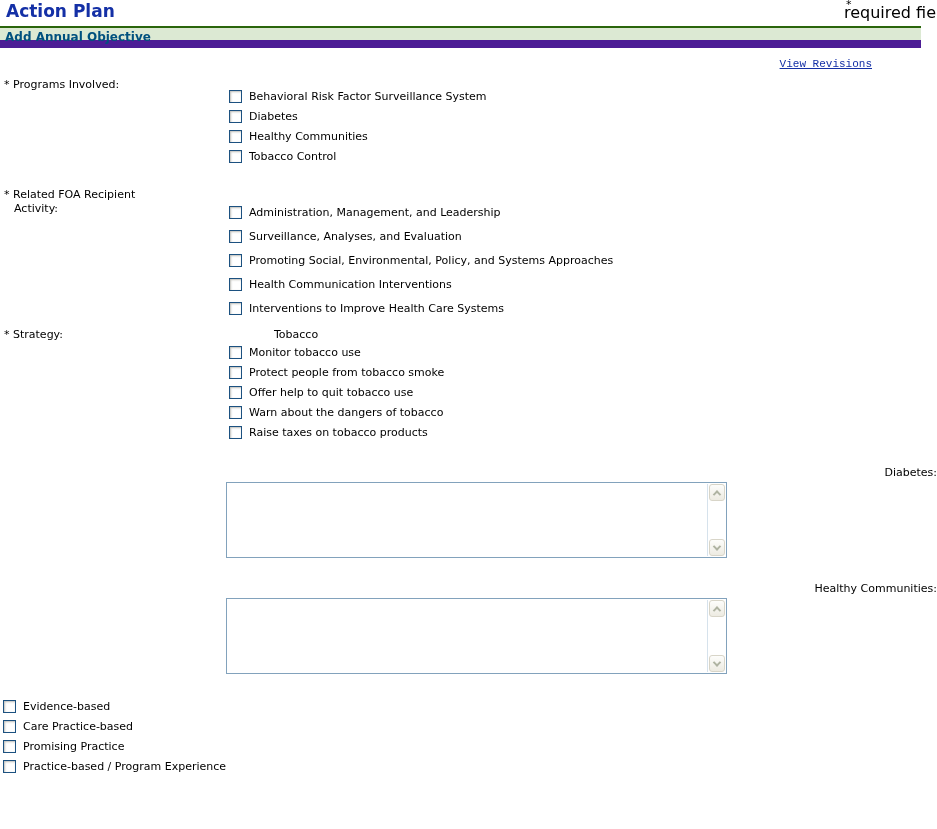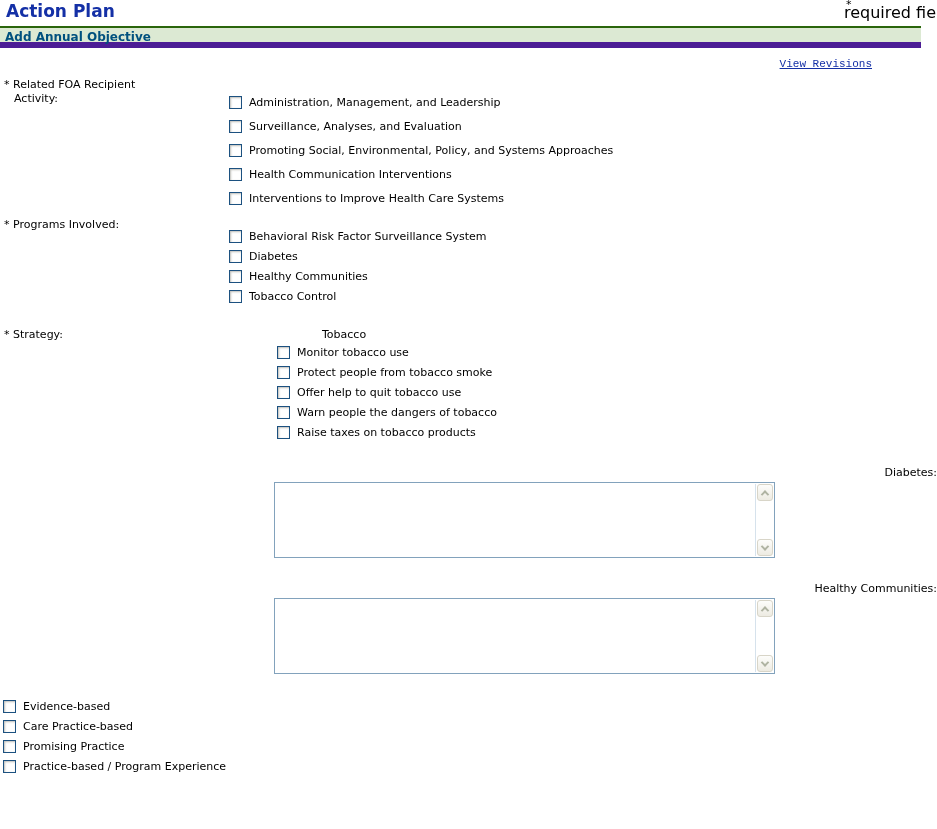--- a/index.html
+++ b/index.html
@@ -26,21 +26,21 @@
     text-align:left; line-height:10px; white-space:nowrap;
   }
   .required-note .star { display:block; font-size:11px; padding-left:2px; height:8px; }
   .required-note .note-text { font-size:16px; }
 
   
   .banner {
     width:921px;
     background:#DCE9D3;
     border-top:2px solid #2A650B;
-    border-bottom:6px solid #4c1d95;
+    border-bottom:8px solid #4c1d95;
     height:22px;
     line-height:18px;
     padding-left:5px;
     font-size:12px; font-weight:bold;
     color:#00517E;
   }
 
   
   .link-row { text-align:right; padding-right:65px; padding-top:9px; height:23px; }
   .link { color:#1430A6; text-decoration:underline; cursor:pointer;font-family:Liberation Mono, monospace; }
@@ -51,21 +51,21 @@
   .row-label {
     width:226px; flex:none;
     padding:0 56px 0 14px;
     text-indent:-10px;
     line-height:14px;
   }
   .row-content { flex:1 1 auto; }
 
   .mb-row1 { margin-bottom:22px; }
   .mb-row2 { margin-bottom:8px; }
-  .mb-row3 { margin-bottom:14px;gap:48px; }
+  .mb-row3 { margin-bottom:14px; }
 
   
   .check-list.pad8 { padding-top:8px; }
   .check-list.pad12 { padding-top:12px; }
   .check-row { display:flex; align-items:center; height:20px; margin-left:3px; }
   .check-list.spaced .check-row { height:24px; }
   .cb {
     width:13px; height:13px; flex:none;
     border:1px solid #1C5180;
     background:#ffffff;
@@ -122,20 +122,48 @@
 <div class="banner">
   <span>Add Annual Objective</span>
 </div>
 
 <div class="link-row">
   <a class="link">View Revisions</a>
 </div>
 
 <div class="form">
 
+  <div class="form-row mb-row1">
+    <div class="row-label">* Programs Involved:</div>
+    <div class="row-content">
+      <div class="check-list pad8">
+
+          <div class="check-row">
+            <span class="cb"></span>
+            <span class="cb-label">Behavioral Risk Factor Surveillance System</span>
+          </div>
+
+          <div class="check-row">
+            <span class="cb"></span>
+            <span class="cb-label">Diabetes</span>
+          </div>
+
+          <div class="check-row">
+            <span class="cb"></span>
+            <span class="cb-label">Healthy Communities</span>
+          </div>
+
+          <div class="check-row">
+            <span class="cb"></span>
+            <span class="cb-label">Tobacco Control</span>
+          </div>
+        </div>
+    </div>
+  </div>
+
   <div class="form-row mb-row2">
     <div class="row-label">* Related FOA Recipient Activity:</div>
     <div class="row-content">
       <div class="check-list spaced pad12">
 
           <div class="check-row">
             <span class="cb"></span>
             <span class="cb-label">Administration, Management, and Leadership</span>
           </div>
 
@@ -155,48 +183,20 @@
           </div>
 
           <div class="check-row">
             <span class="cb"></span>
             <span class="cb-label">Interventions to Improve Health Care Systems</span>
           </div>
         </div>
     </div>
   </div>
 
-  <div class="form-row mb-row1">
-    <div class="row-label">* Programs Involved:</div>
-    <div class="row-content">
-      <div class="check-list pad8">
-
-          <div class="check-row">
-            <span class="cb"></span>
-            <span class="cb-label">Behavioral Risk Factor Surveillance System</span>
-          </div>
-
-          <div class="check-row">
-            <span class="cb"></span>
-            <span class="cb-label">Diabetes</span>
-          </div>
-
-          <div class="check-row">
-            <span class="cb"></span>
-            <span class="cb-label">Healthy Communities</span>
-          </div>
-
-          <div class="check-row">
-            <span class="cb"></span>
-            <span class="cb-label">Tobacco Control</span>
-          </div>
-        </div>
-    </div>
-  </div>
-
   <div class="form-row mb-row3">
     <div class="row-label">* Strategy:</div>
     <div class="row-content">
       <div class="group-heading">Tobacco</div>
       <div class="check-list">
 
           <div class="check-row">
             <span class="cb"></span>
             <span class="cb-label">Monitor tobacco use</span>
           </div>
@@ -206,21 +206,21 @@
             <span class="cb-label">Protect people from tobacco smoke</span>
           </div>
 
           <div class="check-row">
             <span class="cb"></span>
             <span class="cb-label">Offer help to quit tobacco use</span>
           </div>
 
           <div class="check-row">
             <span class="cb"></span>
-            <span class="cb-label">Warn people the dangers of tobacco</span>
+            <span class="cb-label">Warn about the dangers of tobacco</span>
           </div>
 
 
           <div class="check-row">
             <span class="cb"></span>
             <span class="cb-label">Raise taxes on tobacco products</span>
           </div>
         </div>
 
       <div class="sub-label">Diabetes:</div>

